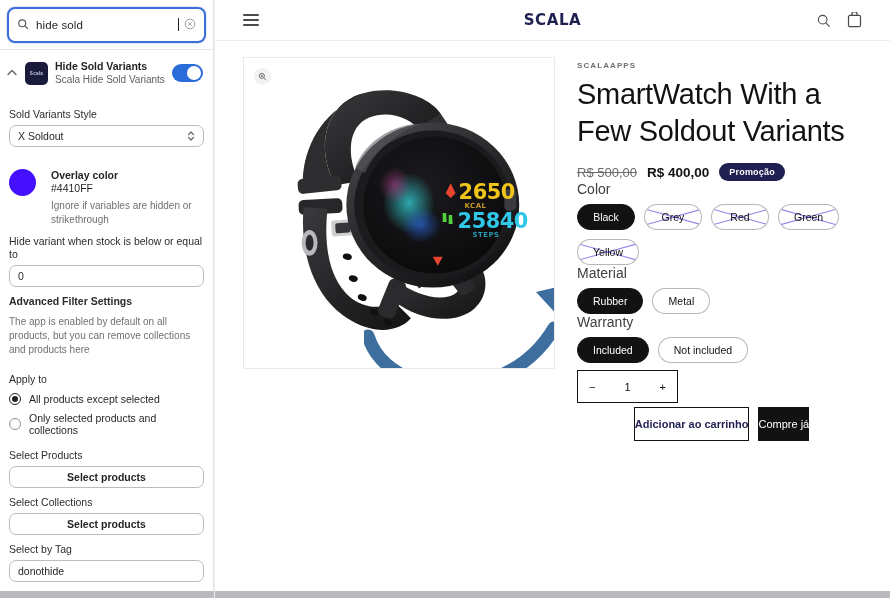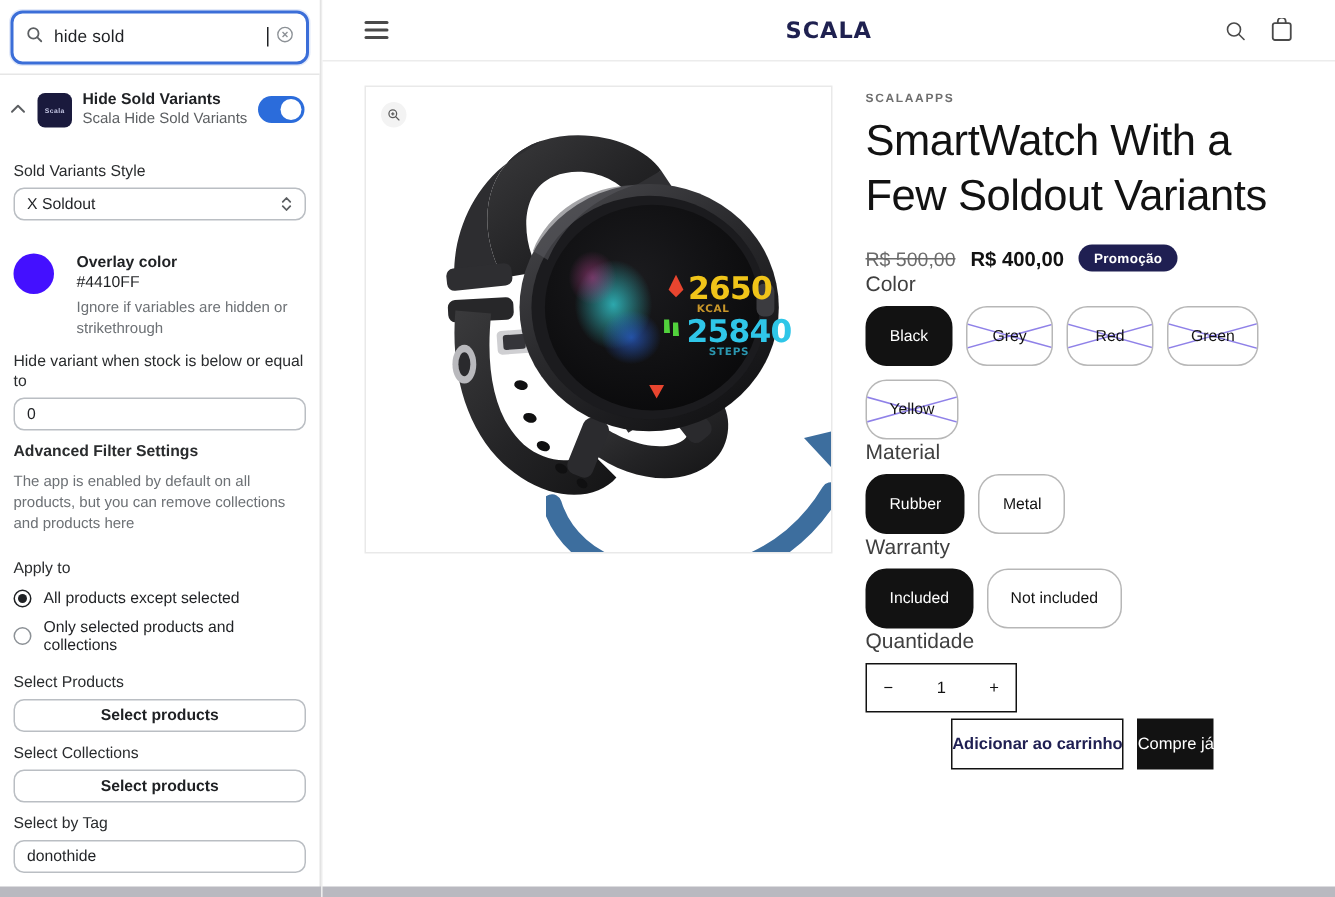--- a/index.html
+++ b/index.html
@@ -134,21 +134,21 @@
   .price-old { font-size:13px; color:#6b6b6b; text-decoration:line-through; }
   .price-new { font-size:13.5px; color:#121212; font-weight:700; }
   .badge {
     background:#1f1f52; color:#fff; font-size:9px; font-weight:700;
     border-radius:11px; padding:4px 10px; letter-spacing:0.2px;
   }
 
   .opt-label { font-size:14px; color:#3f3f3f; margin-bottom:7px; }
   .pill-row { display:flex; flex-wrap:wrap; gap:9px; }
   .pill {
-    min-width:58px; height:40px; border-radius:14px; border:1px solid #1212124d;
+    min-width:58px; height:26px; border-radius:14px; border:1px solid #1212124d;
     display:flex; align-items:center; justify-content:center;
     font-size:10.5px; color:#121212; background:#fff; padding:0 15px;
     position:relative; overflow:hidden;
   }
   .pill.sel { background:#121212; color:#fff; border-color:#121212; }
   .pill.sold::before, .pill.sold::after {
     content:""; position:absolute; left:-8%; top:50%; width:116%; height:1px;
     background:#6a57e0; opacity:0.75;
   }
   .pill.sold::before { transform: translateY(-50%) rotate(15.5deg); }
@@ -449,21 +449,20 @@
         <div class="opt-label">Warranty</div>
         <div class="pill-row">
           <div class="pill sel">
               <span>Included</span>
             </div>
           <div class="pill">
               <span>Not included</span>
             </div>
         </div>
 
-        <div class="opt-label">Quantidade</div>
         <div class="qty-box">
           <span>−</span>
           <span class="qty-n">1</span>
           <span>+</span>
         </div>
 
         <div class="cta">
           <div class="btn-cart">
             <span>Adicionar ao carrinho</span>
           </div>

